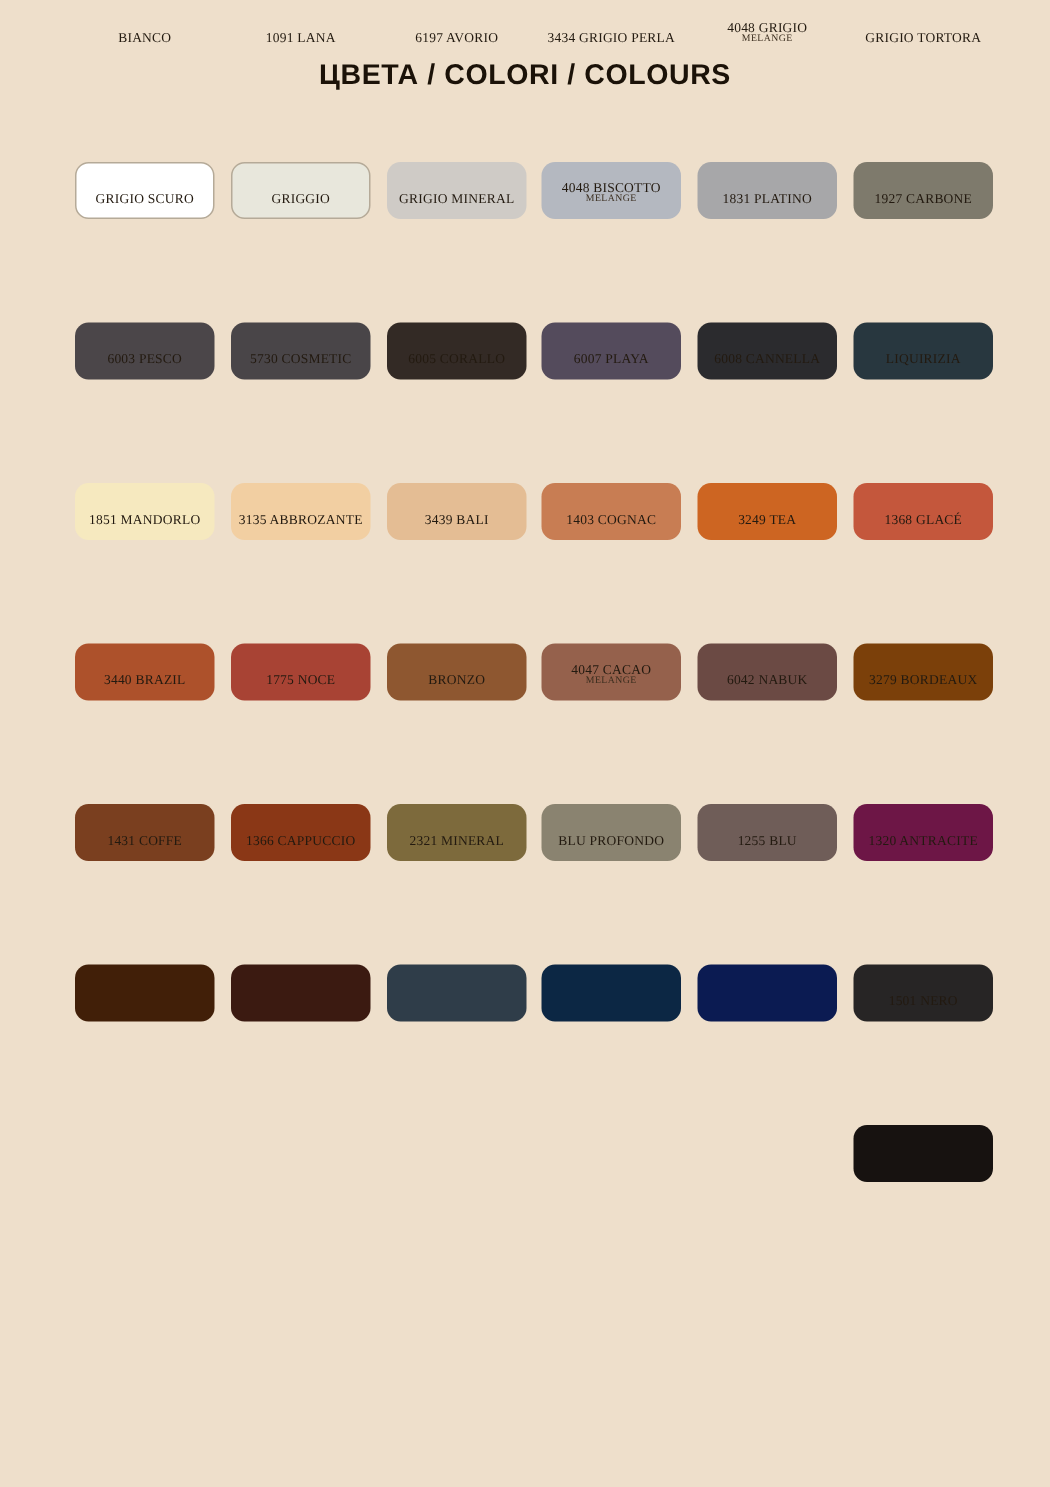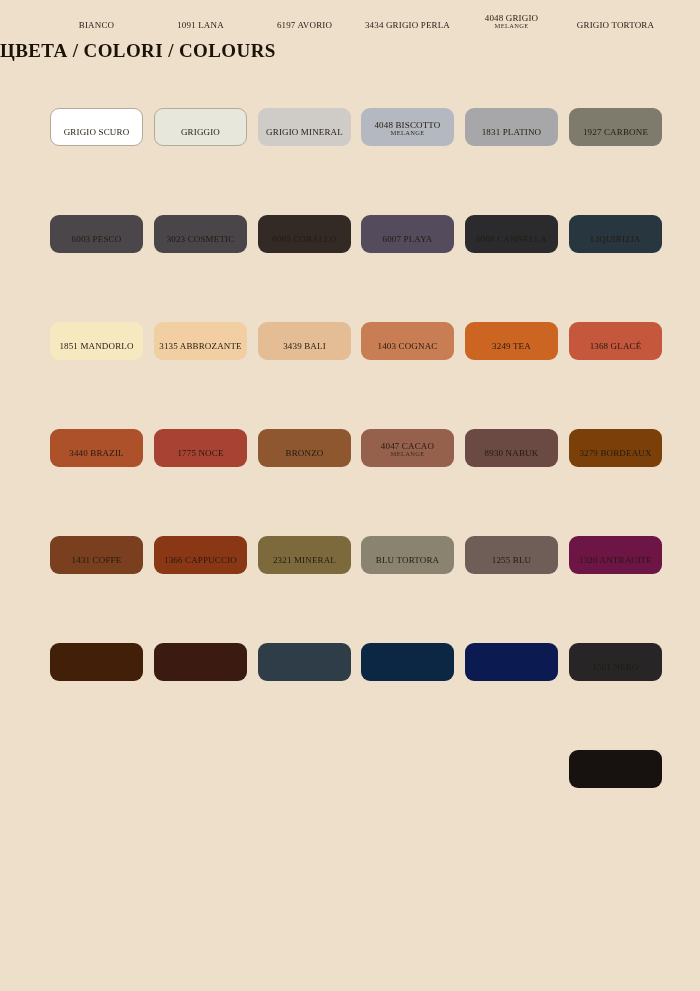--- a/index.html
+++ b/index.html
@@ -17,26 +17,26 @@
   #page {
     width: 700px;
     height: 991px;
     position: relative;
   }
   .page-title {
     position: absolute;
     top: 40px;
     left: 0;
     width: 700px;
-    text-align: left;
+    text-align: center;
     font-size: 19px;
     font-weight: bold;
     letter-spacing: 0.4px;
     color: #1b1208;
-    font-family: Liberation Serif, serif;
+    font-family: Liberation Sans, sans-serif;
   }
   .grid {
     position: absolute;
     top: 72px;
     left: 50px;
     width: 620px;
   }
   .row {
     position: relative;
     height: 107px;
@@ -176,21 +176,21 @@
       </div>
       <div class="row">
         <div class="cell cell-c0">
           <div class="label-wrap">
             <div class="label-main">6003 PESCO</div>
           </div>
           <div class="swatch" style="background: rgb(246, 233, 191);"></div>
         </div>
         <div class="cell cell-c1">
           <div class="label-wrap">
-            <div class="label-main">3023 COSMETIC</div>
+            <div class="label-main">5730 COSMETIC</div>
           </div>
           <div class="swatch" style="background: rgb(242, 207, 162);"></div>
         </div>
         <div class="cell cell-c2">
           <div class="label-wrap">
             <div class="label-main">6005 CORALLO</div>
           </div>
           <div class="swatch" style="background: rgb(228, 189, 148);"></div>
         </div>
         <div class="cell cell-c3">
@@ -271,21 +271,21 @@
         </div>
         <div class="cell cell-c3">
           <div class="label-wrap">
             <div class="label-main">4047 CACAO</div>
             <div class="label-sub">MELANGE</div>
           </div>
           <div class="swatch" style="background: rgb(138, 131, 112);"></div>
         </div>
         <div class="cell cell-c4">
           <div class="label-wrap">
-            <div class="label-main">8930 NABUK</div>
+            <div class="label-main">6042 NABUK</div>
           </div>
           <div class="swatch" style="background: rgb(111, 93, 88);"></div>
         </div>
         <div class="cell cell-c5">
           <div class="label-wrap">
             <div class="label-main">3279 BORDEAUX</div>
           </div>
           <div class="swatch" style="background: rgb(109, 22, 70);"></div>
         </div>
       </div>
@@ -303,21 +303,21 @@
           <div class="swatch" style="background: rgb(59, 26, 17);"></div>
         </div>
         <div class="cell cell-c2">
           <div class="label-wrap">
             <div class="label-main">2321 MINERAL</div>
           </div>
           <div class="swatch" style="background: rgb(47, 61, 73);"></div>
         </div>
         <div class="cell cell-c3">
           <div class="label-wrap">
-            <div class="label-main">BLU TORTORA</div>
+            <div class="label-main">BLU PROFONDO</div>
           </div>
           <div class="swatch" style="background: rgb(12, 39, 68);"></div>
         </div>
         <div class="cell cell-c4">
           <div class="label-wrap">
             <div class="label-main">1255 BLU</div>
           </div>
           <div class="swatch" style="background: rgb(11, 27, 82);"></div>
         </div>
         <div class="cell cell-c5">

